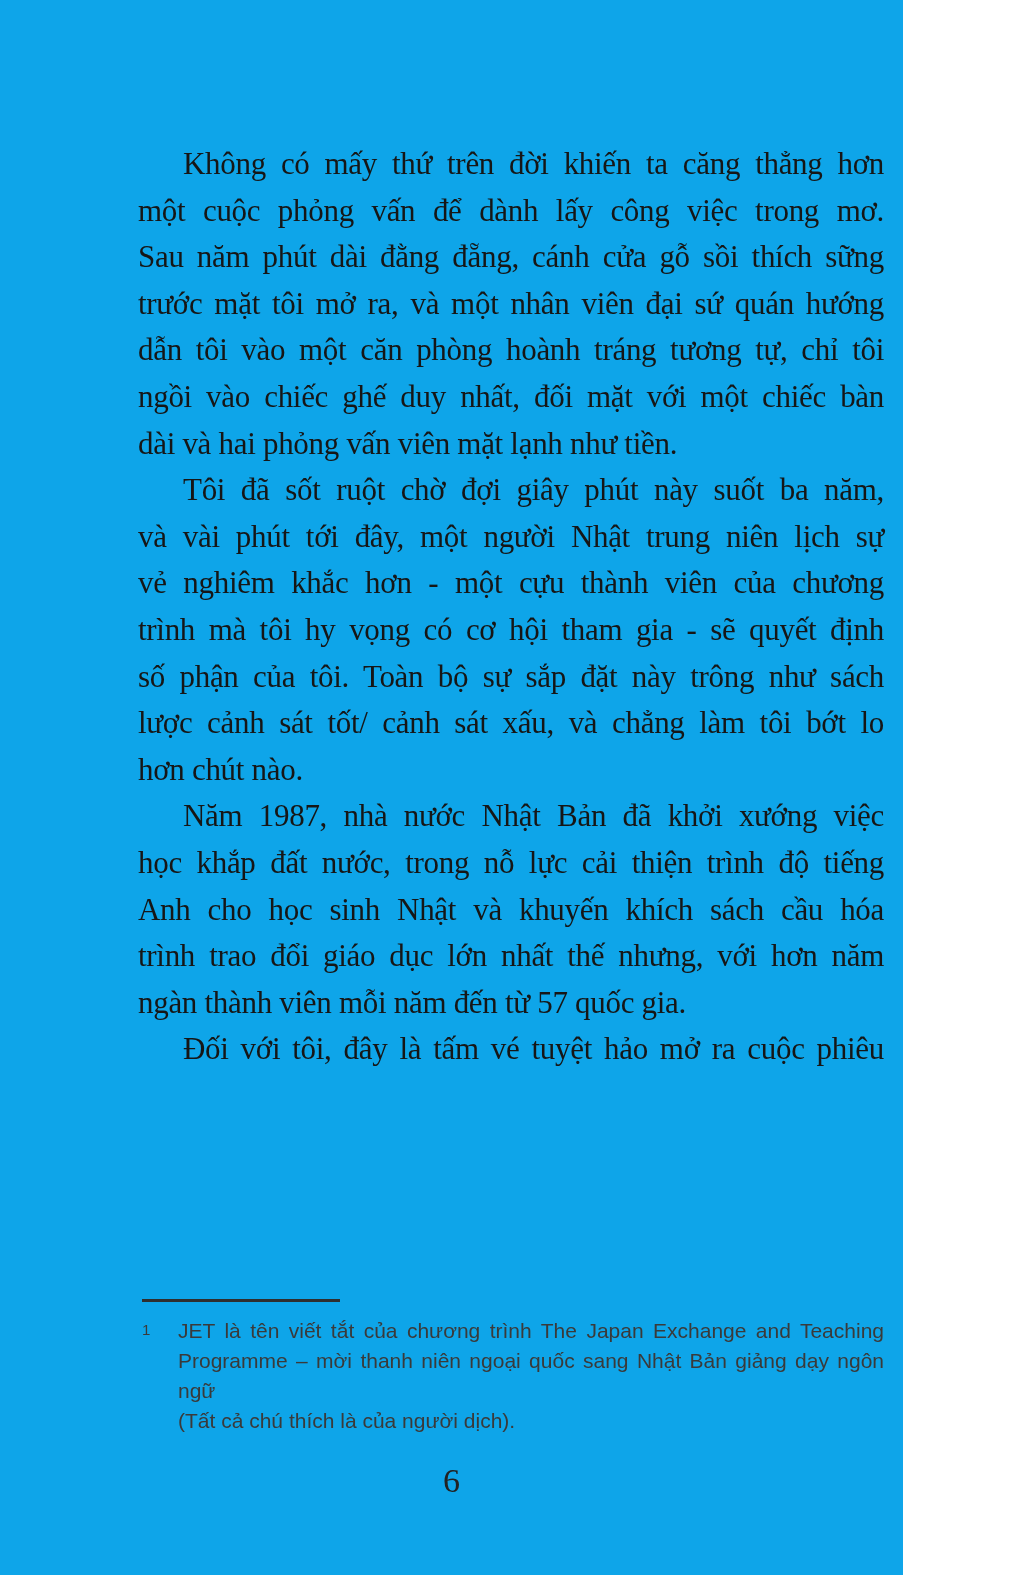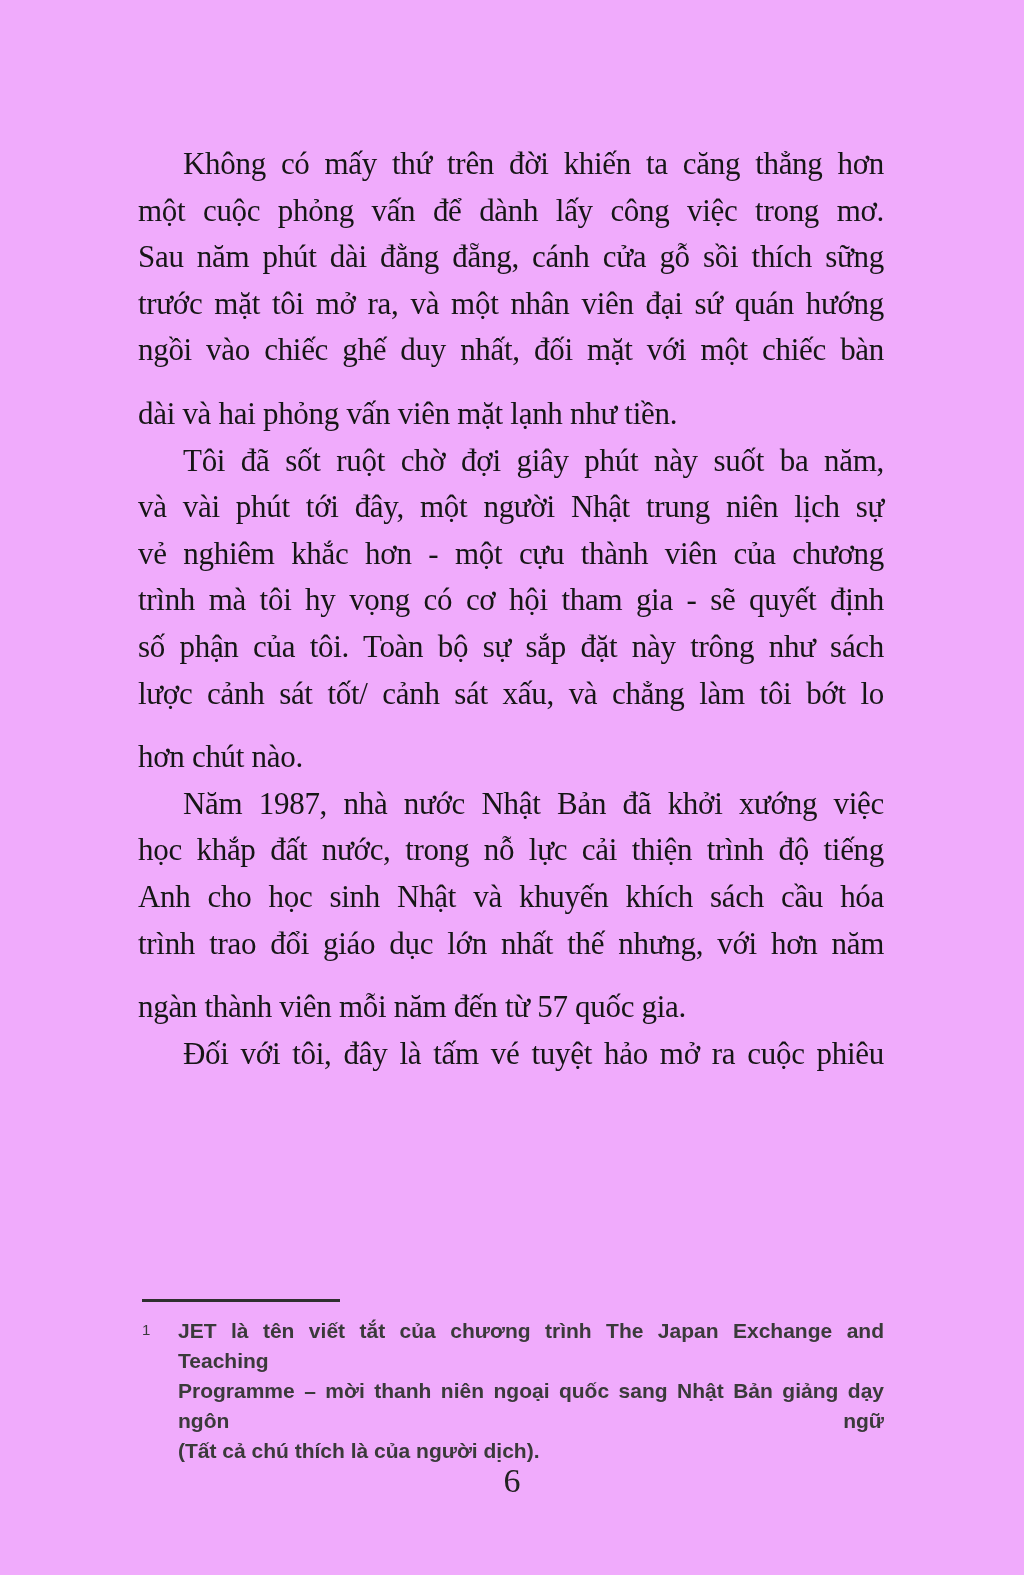--- a/index.html
+++ b/index.html
@@ -1,40 +1,40 @@
 <!DOCTYPE html>
 <html><head>
 <meta charset="utf-8">
 <style>
   html, body { margin: 0; padding: 0; background: #ffffff; }
   .page {
     position: relative;
-    width: 1024px;
+    width: 903px;
     height: 1575px;
-    background: #f0abfc;
+    background: #0ea5e9;
     overflow: hidden;
   }
   .body-text {
     position: absolute;
     left: 138px;
     top: 141px;
     width: 746px;
     font-family: "Liberation Serif", "DejaVu Serif", serif;
     font-size: 31px;
     line-height: 46.6px;
     letter-spacing: -0.3px;
     color: #161616;
   }
   .para { margin: 0; }
   .line {
     text-align: justify;
     text-align-last: justify;
   }
   .line.indent { text-indent: 45px; }
-  .line.last { text-align-last: left; margin-top: 17px; }
+  .line.last { text-align-last: left; }
   .footnote-rule {
     position: absolute;
     left: 142px;
     top: 1299px;
     width: 198px;
     height: 3px;
     background: #2f2f2f;
   }
   .footnote {
     position: absolute;
@@ -47,21 +47,21 @@
     line-height: 30px;
     color: #3a3a3a;
   }
   .fn-marker {
     flex: 0 0 36px;
     width: 36px;
     font-size: 15px;
     line-height: 24px;
     padding-top: 2px;
   }
-  .fn-lines { flex: 1 1 auto; font-weight: bold; }
+  .fn-lines { flex: 1 1 auto; }
   .fn-line {
     text-align: justify;
     text-align-last: justify;
   }
   .fn-line.last { text-align-last: left; }
   .page-num {
     position: absolute;
     left: 0;
     top: 1462px;
     width: 100%;
@@ -76,20 +76,21 @@
 
 <div class="page">
 
   <main class="body-text">
 
     <div class="para">
       <div class="line indent">Không có mấy thứ trên đời khiến ta căng thẳng hơn</div>
       <div class="line">một cuộc phỏng vấn để dành lấy công việc trong mơ.</div>
       <div class="line">Sau năm phút dài đằng đẵng, cánh cửa gỗ sồi thích sững</div>
       <div class="line">trước mặt tôi mở ra, và một nhân viên đại sứ quán hướng</div>
+      <div class="line">dẫn tôi vào một căn phòng hoành tráng tương tự, chỉ tôi</div>
       <div class="line">ngồi vào chiếc ghế duy nhất, đối mặt với một chiếc bàn</div>
       <div class="line last">dài và hai phỏng vấn viên mặt lạnh như tiền.</div>
     </div>
 
     <div class="para">
       <div class="line indent">Tôi đã sốt ruột chờ đợi giây phút này suốt ba năm,</div>
       <div class="line">và vài phút tới đây, một người Nhật trung niên lịch sự</div>
       <div class="line">vẻ nghiêm khắc hơn - một cựu thành viên của chương</div>
       <div class="line">trình mà tôi hy vọng có cơ hội tham gia - sẽ quyết định</div>
       <div class="line">số phận của tôi. Toàn bộ sự sắp đặt này trông như sách</div>

